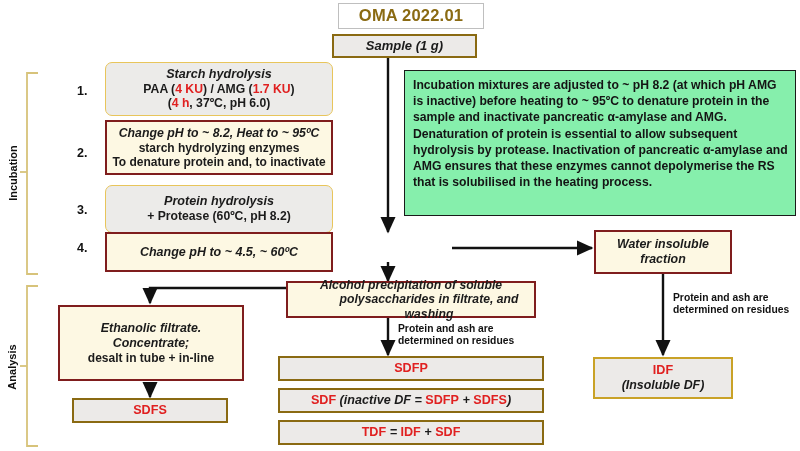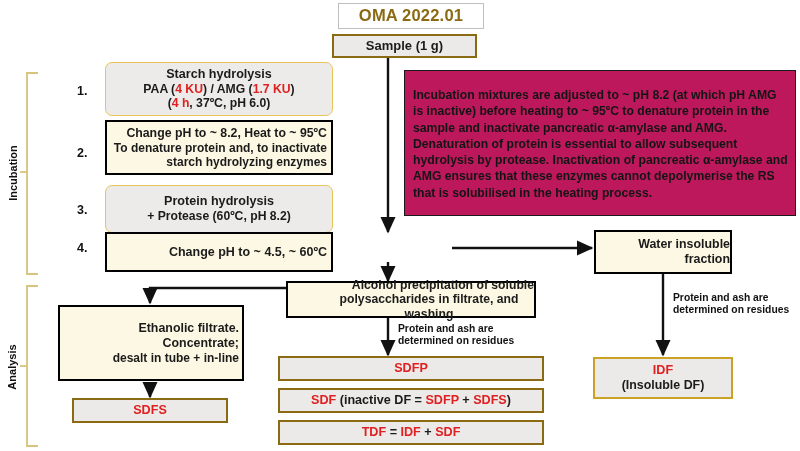--- a/index.html
+++ b/index.html
@@ -17,42 +17,42 @@
     position:absolute;box-sizing:border-box;
     display:flex;flex-direction:column;align-items:center;justify-content:center;
     text-align:center;line-height:1.18;
   }
   
   .box-gray-round{
     background:#ecebe9;border:1.6px solid #e8c55b;border-radius:7px;
   }
   
   .box-cream{
-    background:#fdf8e3;border:2px solid #000000;align-items:flex-end;
+    background:#fdf8e3;border:2px solid #7f1d1d;
   }
   
   .box-result{
     background:#eceae8;border:2.2px solid #8a6a12;
   }
   
   .box-idf{
     background:#eceae8;border:2.2px solid #c9a227;
   }
   
   .box-title{
     background:#ffffff;border:1px solid #bfbfbf;
   }
   
   .box-note{
-    background:#be185d;border:1.4px solid #1a1a1a;
-    align-items:flex-start;justify-content:center;text-align:left;
+    background:#86efac;border:1.4px solid #1a1a1a;
+    align-items:flex-start;justify-content:flex-start;text-align:left;
   }
 
   .ttl{font-weight:bold;color:#8a6a12;font-size:16.5px;letter-spacing:.2px;}
-  .b{font-weight:bold;}
+  .b{font-weight:bold;font-style:italic;}
   .red{color:#e02020;font-weight:bold;}
   .dark{color:#1b1b1b;}
   .ln{display:block;}
 
   .num{position:absolute;font-weight:bold;font-size:12.5px;color:#111;}
 
   .note-txt{
     font-size:12.2px;line-height:1.33;color:#141414;padding:6px 7px 4px 8px;
     font-weight:600;
   }
@@ -113,22 +113,22 @@
   <div class="num" style="left:77px;top:84px;">1.</div>
   <div class="box box-gray-round" style="left:105px;top:62px;width:228px;height:54px;padding:2px 4px;">
     <span class="ln b dark" style="font-size:12.6px;">Starch hydrolysis</span>
     <span class="ln dark" style="font-size:12.2px;font-weight:600;"><span>PAA (</span><span class="red">4 KU</span><span>) / AMG (</span><span class="red">1.7 KU</span><span>)</span></span>
     <span class="ln dark" style="font-size:12.2px;font-weight:600;"><span>(</span><span class="red">4 h</span><span>, 37ºC, pH 6.0)</span></span>
   </div>
 
   <div class="num" style="left:77px;top:146px;">2.</div>
   <div class="box box-cream" style="left:105px;top:120px;width:228px;height:55px;padding:2px 4px;">
     <span class="ln b dark" style="font-size:12.3px;">Change pH to ~ 8.2, Heat to ~ 95ºC</span>
+    <span class="ln dark" style="font-size:12px;font-weight:600;">starch hydrolyzing enzymes</span>
     <span class="ln dark" style="font-size:12px;font-weight:600;">To denature protein and, to inactivate</span>
-    <span class="ln dark" style="font-size:12px;font-weight:600;">starch hydrolyzing enzymes</span>
   </div>
 
   <div class="num" style="left:77px;top:203px;">3.</div>
   <div class="box box-gray-round" style="left:105px;top:185px;width:228px;height:48px;padding:18px 4px;align-items:center;">
     <span class="ln b dark" style="font-size:12.6px;">Protein hydrolysis</span>
     <span class="ln dark" style="font-size:12.2px;font-weight:600;">+ Protease (60ºC, pH 8.2)</span>
   </div>
 
   <div class="num" style="left:77px;top:241px;">4.</div>
   <div class="box box-cream" style="left:105px;top:232px;width:228px;height:40px;padding:11px 4px;">

